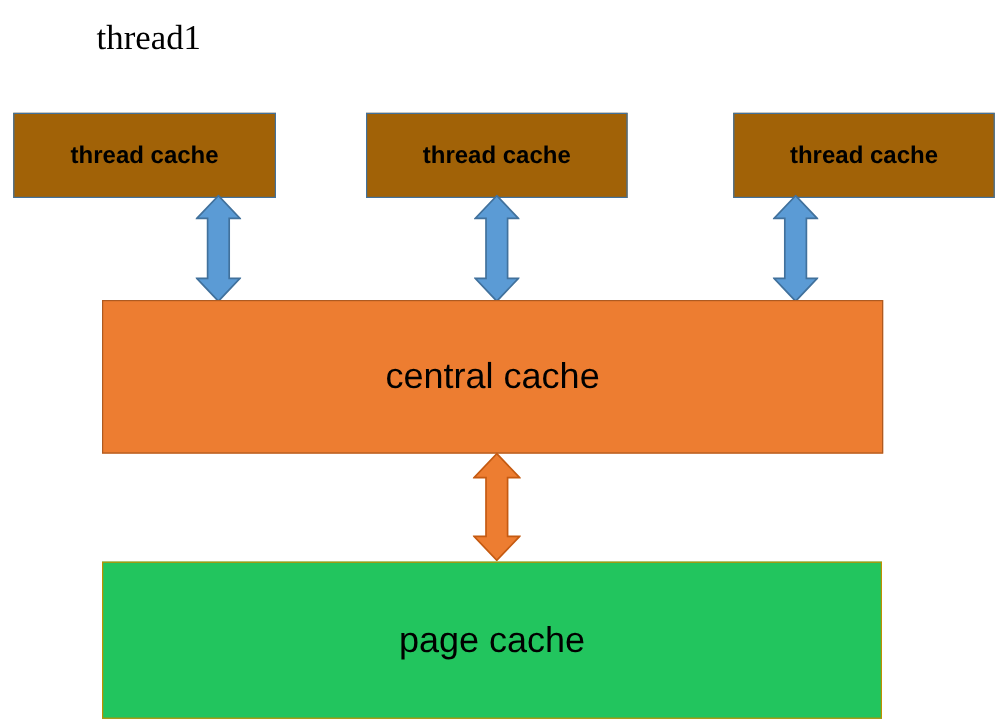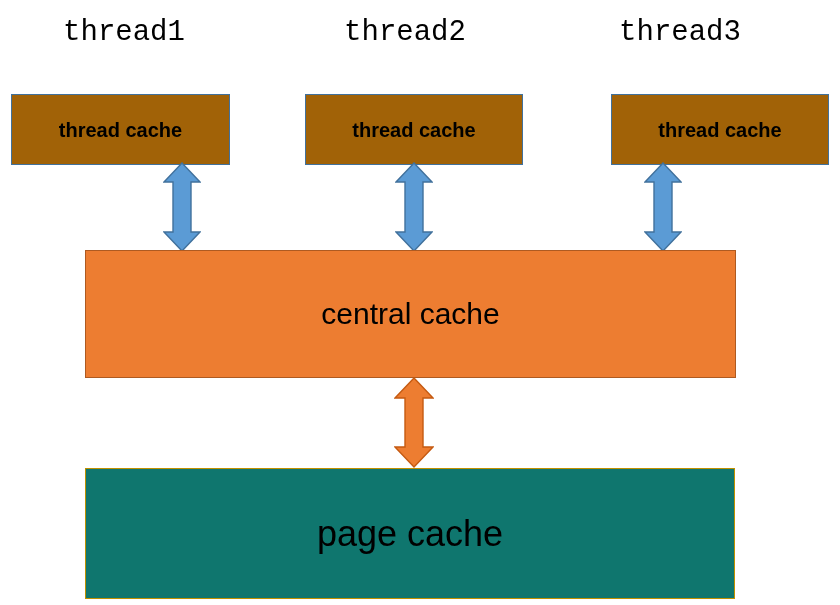--- a/index.html
+++ b/index.html
@@ -20,21 +20,21 @@
 
   
   .thread-title {
     position: absolute;
     text-align: center;
     color: #000000;
     font-size: 29px;
     font-weight: 400;
     line-height: 1;
     white-space: nowrap;
-    font-family: Liberation Mono, monospace;
+    font-family: Liberation Serif, serif;
   }
 
   
   .box {
     position: absolute;
     box-sizing: border-box;
     display: flex;
     align-items: center;
     justify-content: center;
     color: #000000;
@@ -47,23 +47,23 @@
     font-weight: 700;
   }
   .box-central-cache {
     background: #ED7D31;
     border: 1px solid #AE5A21;
     font-size: 30px;
     font-weight: 400;
     text-align: right;
   }
   .box-page-cache {
-    background: #0f766e;
+    background: #22c55e;
     border: 1px solid #BF9000;
-    font-size: 36px;
+    font-size: 30px;
     font-weight: 400;
   }
 
   
   .arrow {
     position: absolute;
   }
   .arrow svg {
     display: block;
   }
@@ -79,23 +79,21 @@
     pointer-events: none;
   }
 </style>
 </head>
 <body>
 
 <div id="canvas">
 
   <div class="thread-title" style="left:44px; top:18px; width:160px;">thread1</div>
 
-  <div class="thread-title" style="left:325px; top:18px; width:160px;">thread2</div>
 
-  <div class="thread-title" style="left:600px; top:18px; width:160px;">thread3</div>
 
   <div class="box box-thread-cache" style="left:11px; top:94px; width:219px; height:71px;">
     <span>thread cache</span>
   </div>
 
   <div class="box box-thread-cache" style="left:305px; top:94px; width:218px; height:71px;">
     <span>thread cache</span>
   </div>
 
   <div class="box box-thread-cache" style="left:611px; top:94px; width:218px; height:71px;">

